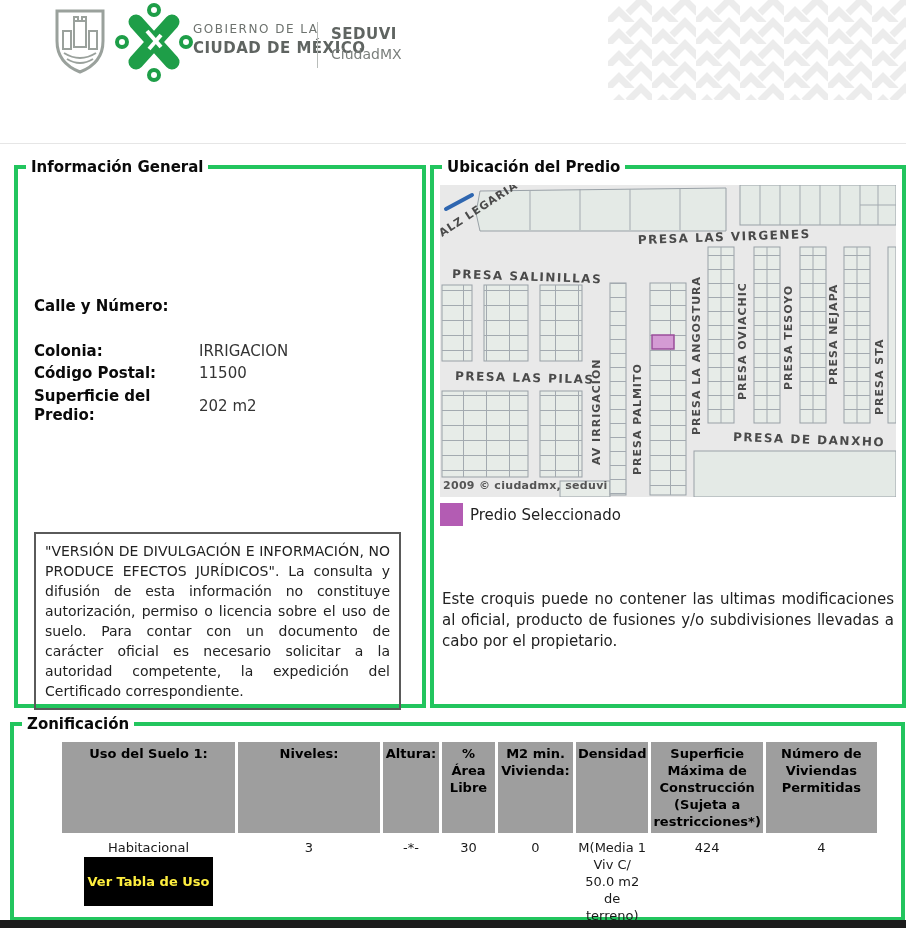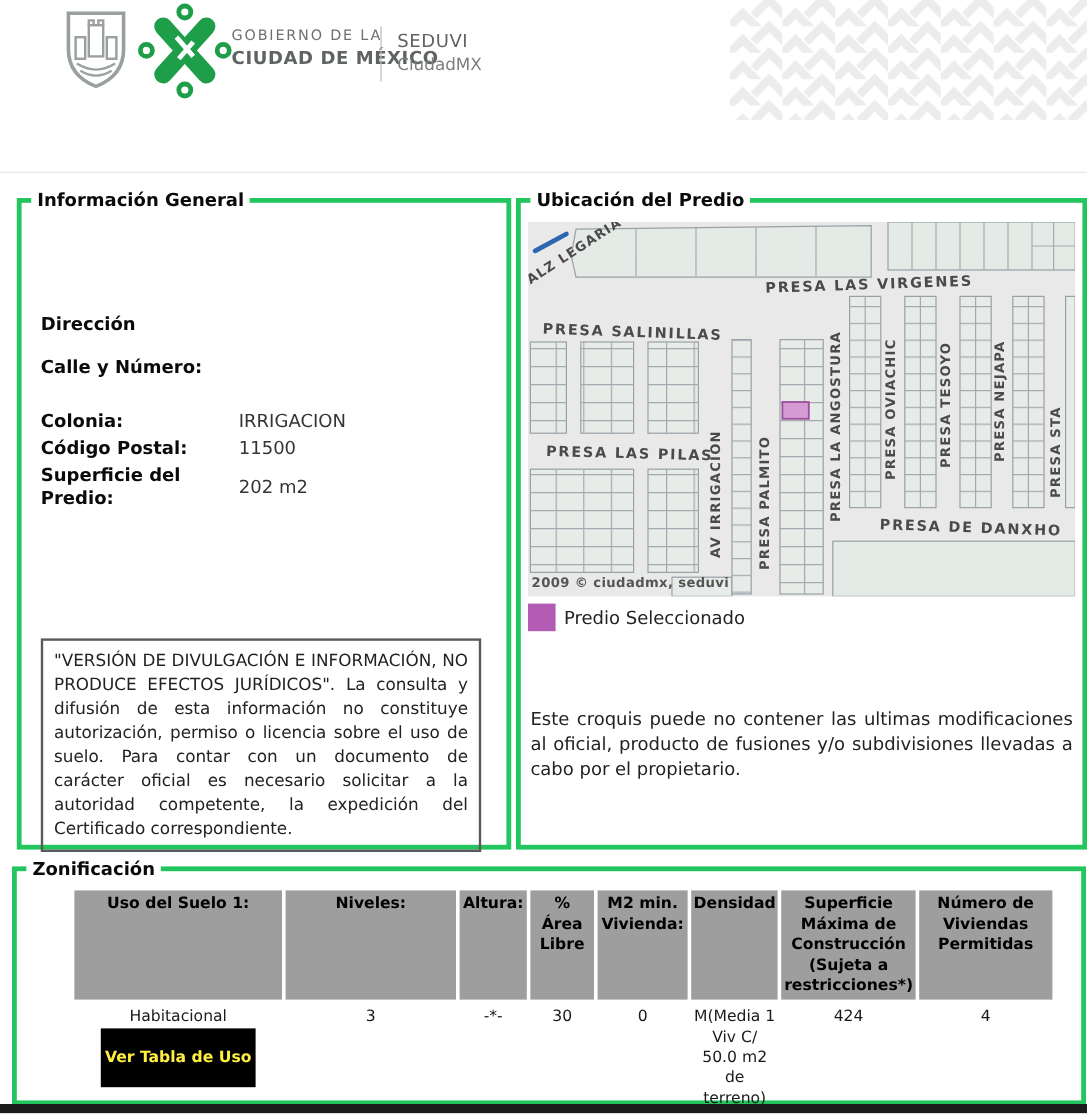--- a/index.html
+++ b/index.html
@@ -4,21 +4,21 @@
 <style>
   html,body{margin:0;padding:0;background:#fff;}
   .page{position:relative;width:906px;height:928px;background:#ffffff;overflow:hidden;
         font-family:"DejaVu Sans","Liberation Sans",sans-serif;color:#111;}
   .abs{position:absolute;}
 
   
   .gob-line1{font-size:12px;letter-spacing:1.5px;color:#6d726e;}
   .gob-line2{font-size:15px;font-weight:bold;letter-spacing:.5px;color:#5f6461;margin-top:3px;}
   .hdr-divider{width:1px;height:46px;background:#b9bdba;}
-  .agency{font-size:15px;font-weight:normal;color:#5f6461;letter-spacing:.5px;}
+  .agency{font-size:15px;font-weight:bold;color:#5f6461;letter-spacing:.5px;}
   .agency-sub{font-size:14px;color:#7a7f7c;margin-top:3px;}
   .top-rule{left:0;right:0;top:143px;height:1px;background:#e6e6e6;}
 
   
   .panel{position:absolute;border:4px solid #22c55e;background:#fff;}
   .panel-legend{position:absolute;top:-11px;left:8px;background:#fff;padding:0 5px;
                 font-weight:bold;font-size:15px;color:#0a0a0a;white-space:nowrap;}
 
   
   .ig-row{position:absolute;left:16px;width:374px;display:flex;align-items:center;}
@@ -108,24 +108,20 @@
       </pattern>
     </defs>
     <rect x="0" y="0" width="298" height="100" fill="url(#hb)"></rect>
   </svg>
 
   <div class="abs top-rule"></div>
 
   <div class="panel" style="left:14px;top:165px;width:404px;height:535px;">
     <span class="panel-legend">Información General</span>
 
-    <div class="ig-row" style="top:92px;">
-      <span class="ig-label">Dirección</span>
-      <span class="ig-value"></span>
-    </div>
     <div class="ig-row" style="top:128px;">
       <span class="ig-label">Calle y Número:</span>
     </div>
     <div class="ig-row" style="top:173px;">
       <span class="ig-label">Colonia:</span>
       <span class="ig-value">IRRIGACION</span>
     </div>
     <div class="ig-row" style="top:195px;">
       <span class="ig-label">Código Postal:</span>
       <span class="ig-value">11500</span>

